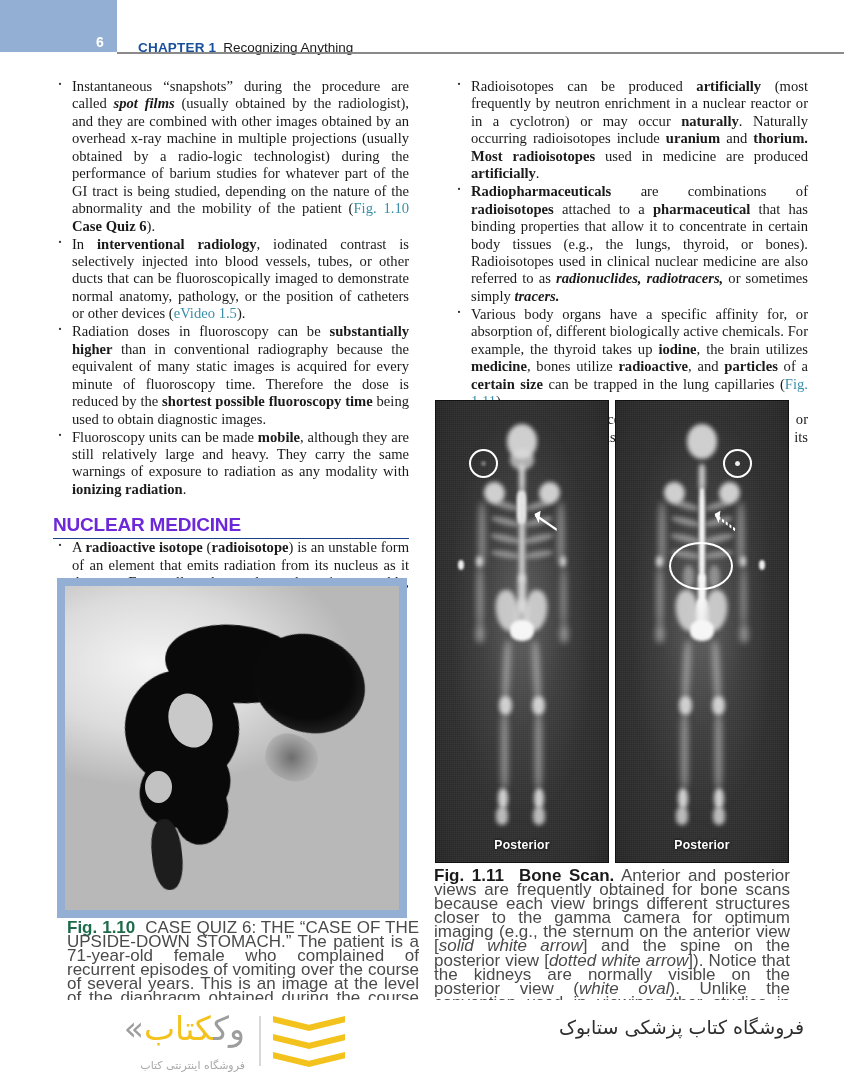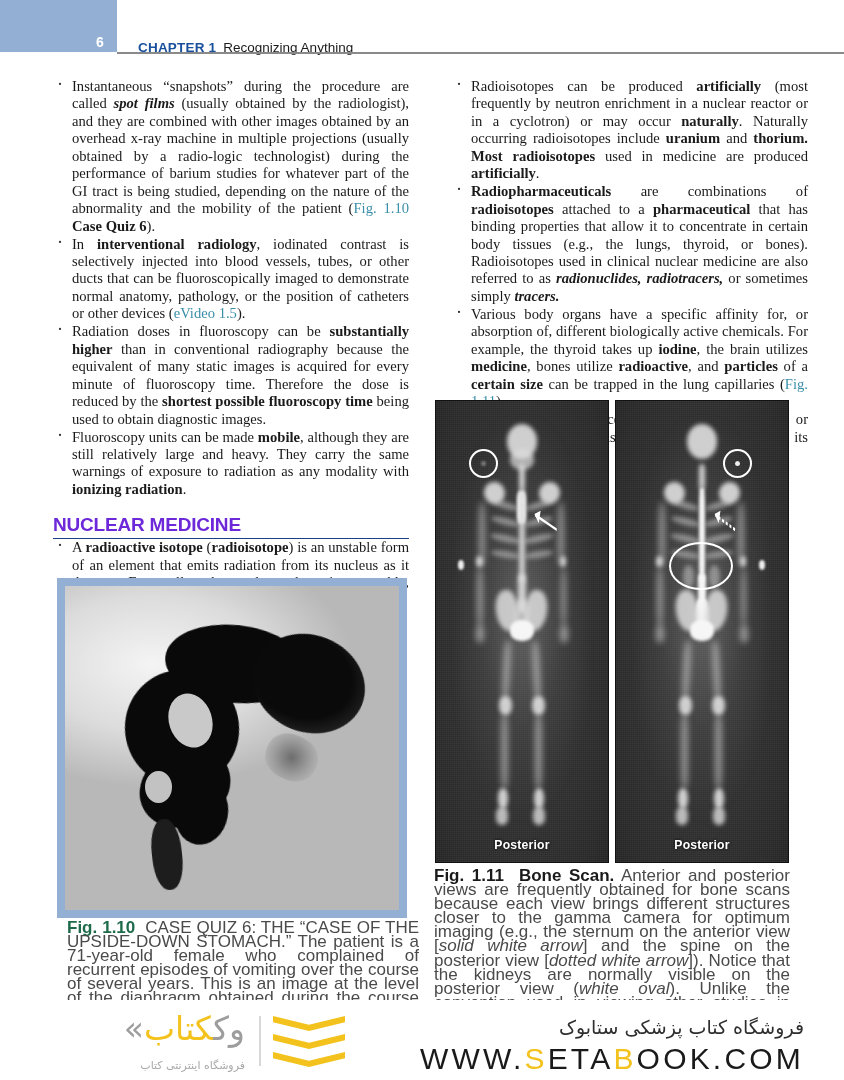--- a/index.html
+++ b/index.html
@@ -596,15 +596,14 @@
     <div class="brand-divider"></div>
     <div class="chevrons">
       <div class="chev c1"></div>
       <div class="chev c2"></div>
       <div class="chev c3"></div>
     </div>
   </div>
 
   <div class="banner-right">
     <div class="banner-fa">فروشگاه کتاب پزشکی ستابوک</div>
-    <div class="banner-url" id="banner-url"><span class="">WWW.</span><span class="hl">S</span><span class="">ETA</span><span class="hl">B</span><span class="">OOK.COM</span></div>
   </div>
 </div>
 
 </body></html>

